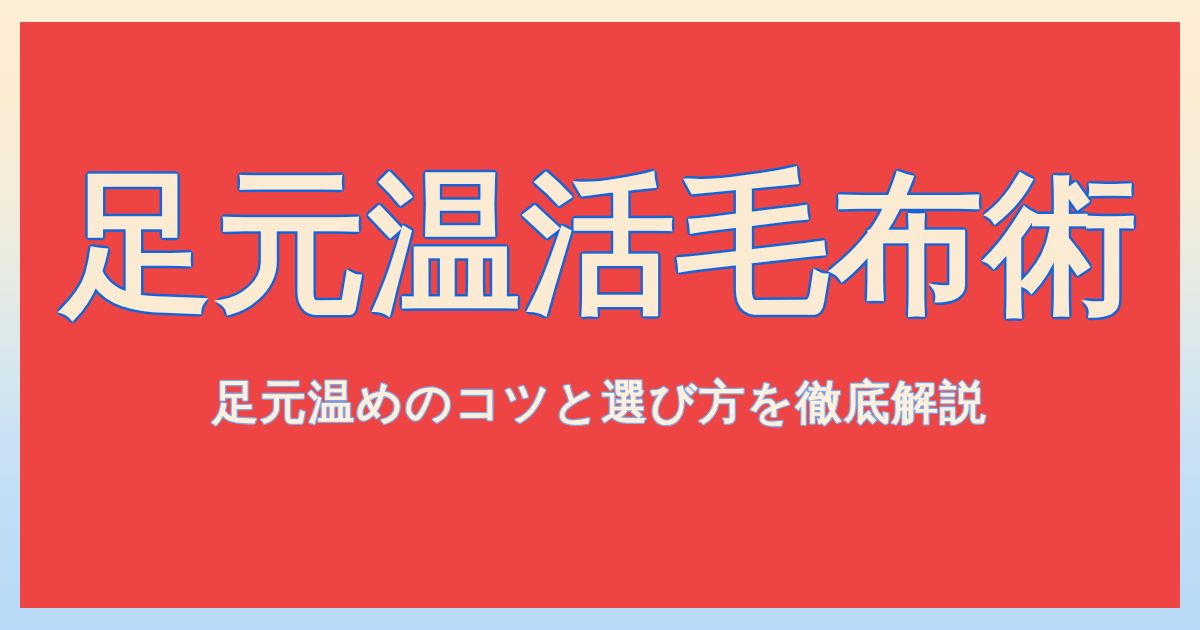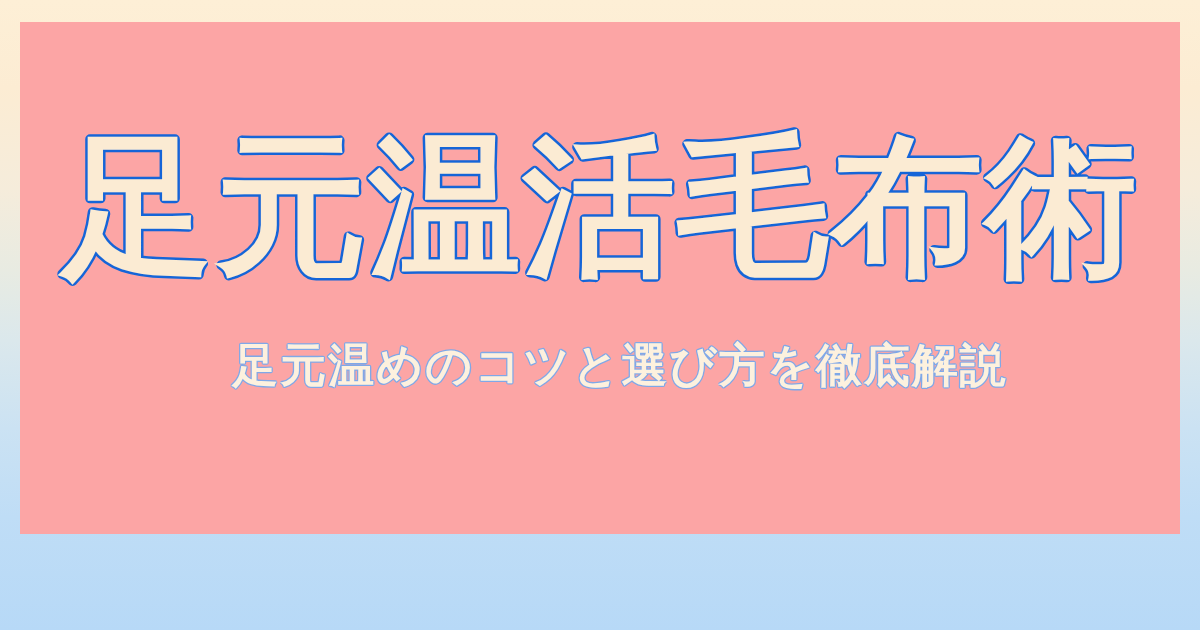--- a/index.html
+++ b/index.html
@@ -37,22 +37,22 @@
         #bfddf6 82%,
         #b7d9f7 100%);
   }
 
   
   .card {
     position: absolute;
     left: 20px;
     top: 22px;
     width: 1160px;
-    height: 512px;
-    background: #fca5a5;
+    height: 586px;
+    background: #ef4444;
     box-sizing: border-box;
   }
 
   
   .text-stack {
     position: absolute;
     left: 0;
     top: 0;
     width: 100%;
     height: 100%;
@@ -88,21 +88,20 @@
     stroke-linejoin: round;
     stroke-linecap: round;
     fill: #fbebd3;
   }
 
   
   .subtitle-wrap {
     position: relative;
     width: 100%;
     margin-top: 22px;
-    padding-left: 40px;
   }
 
   .subtitle-svg {
     display: block;
     width: 1160px;
     height: 72px;
     overflow: visible;
   }
 
   .subtitle-svg text {

